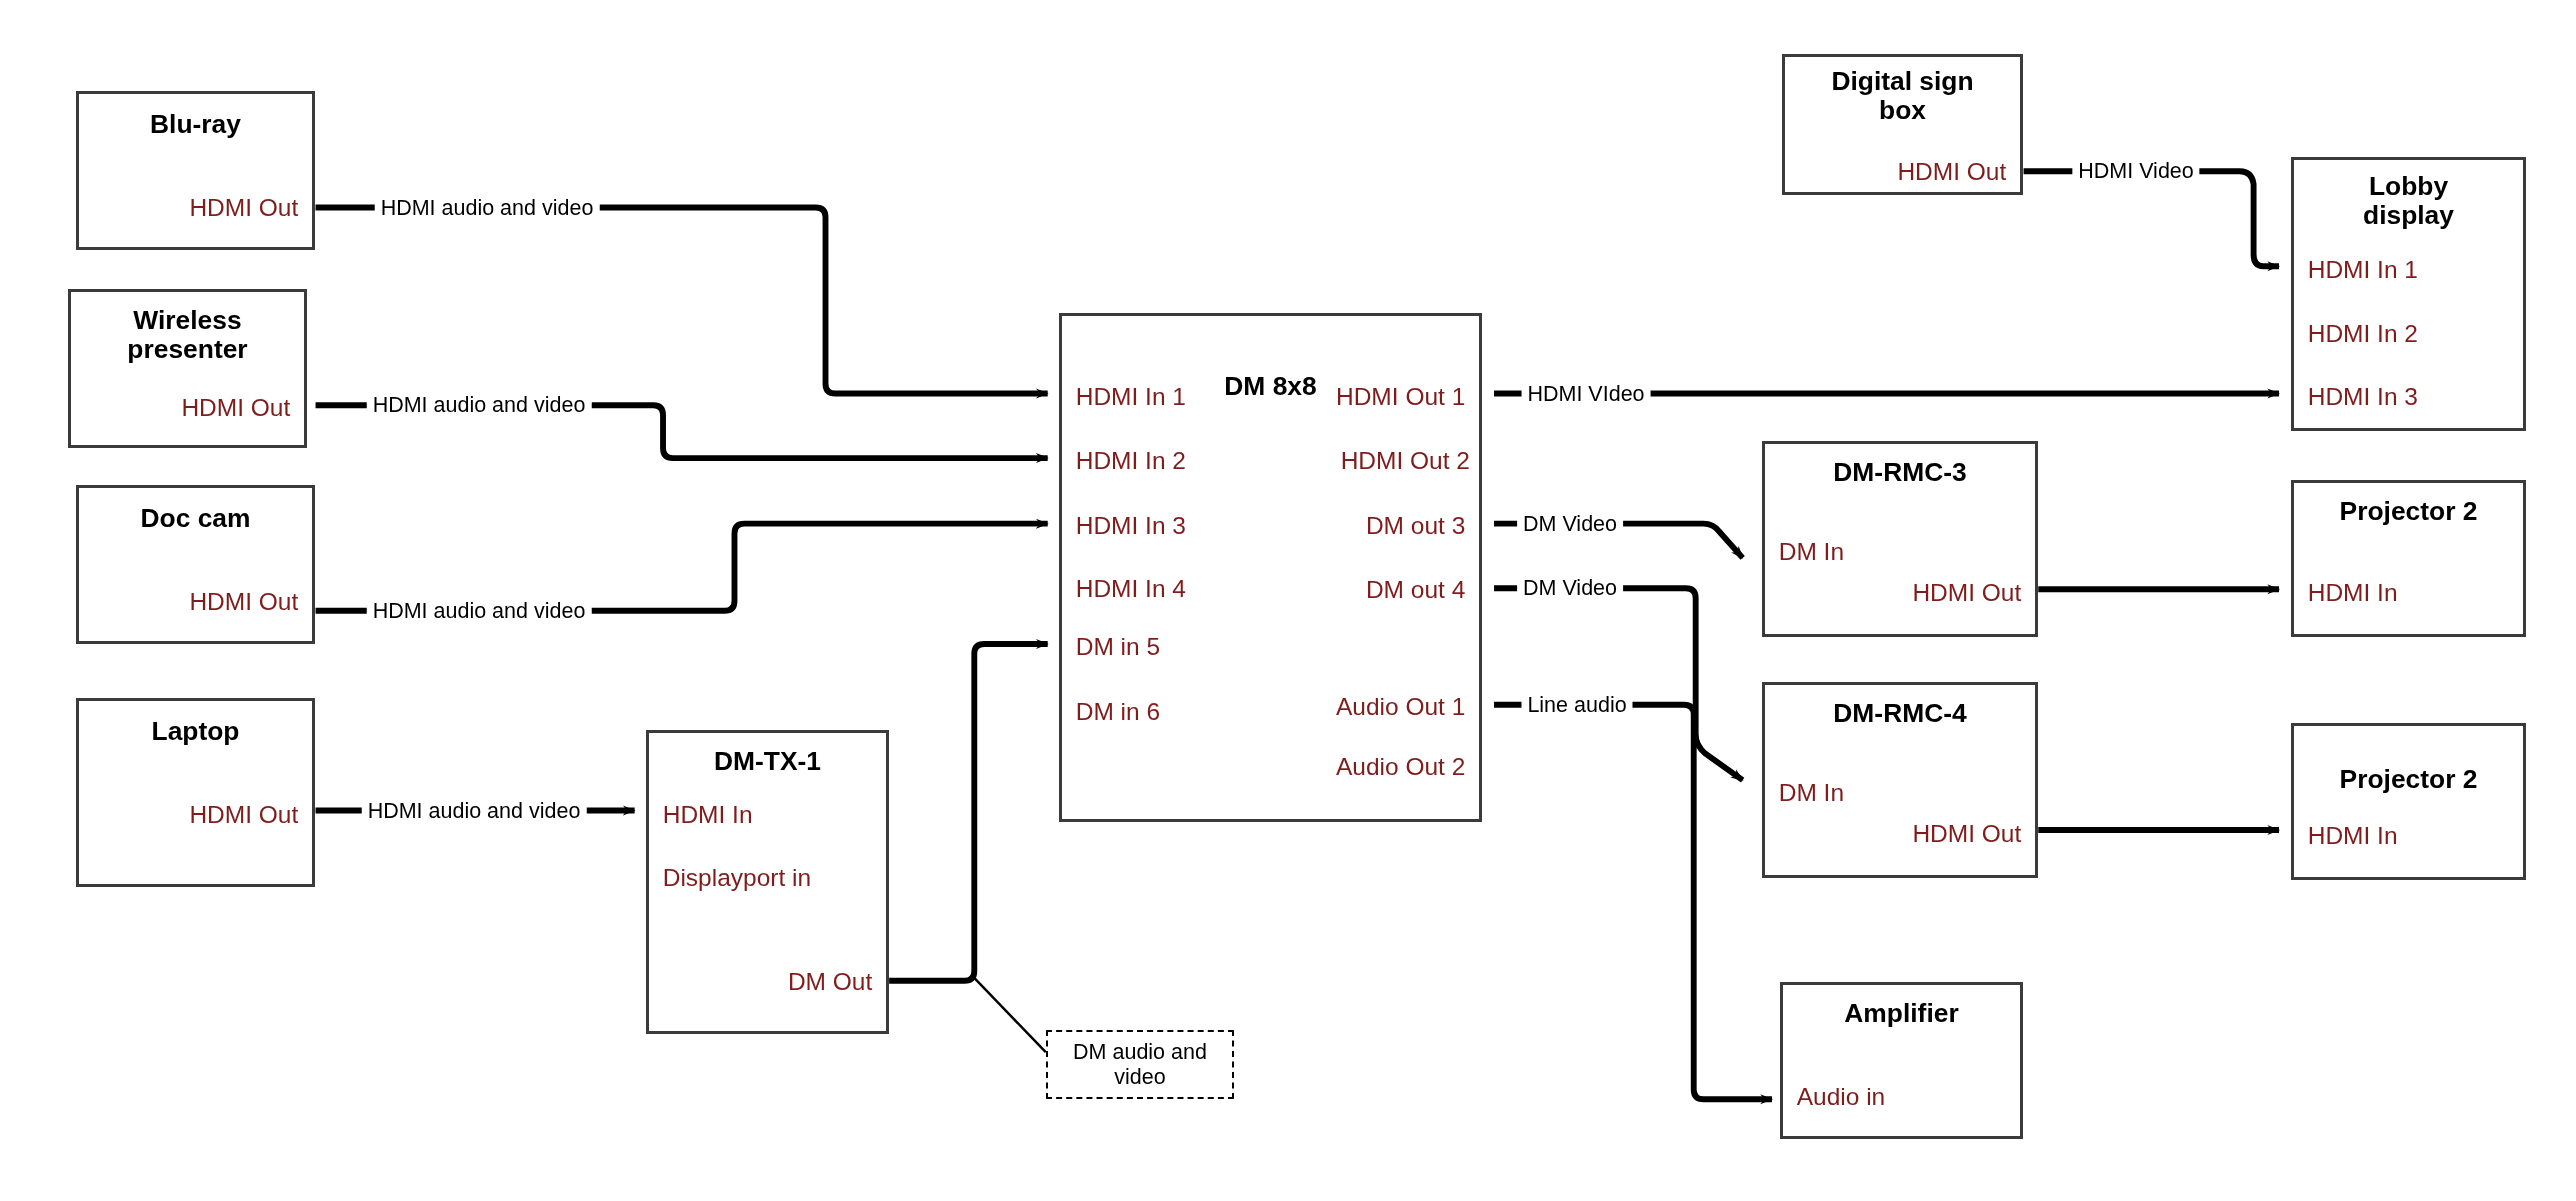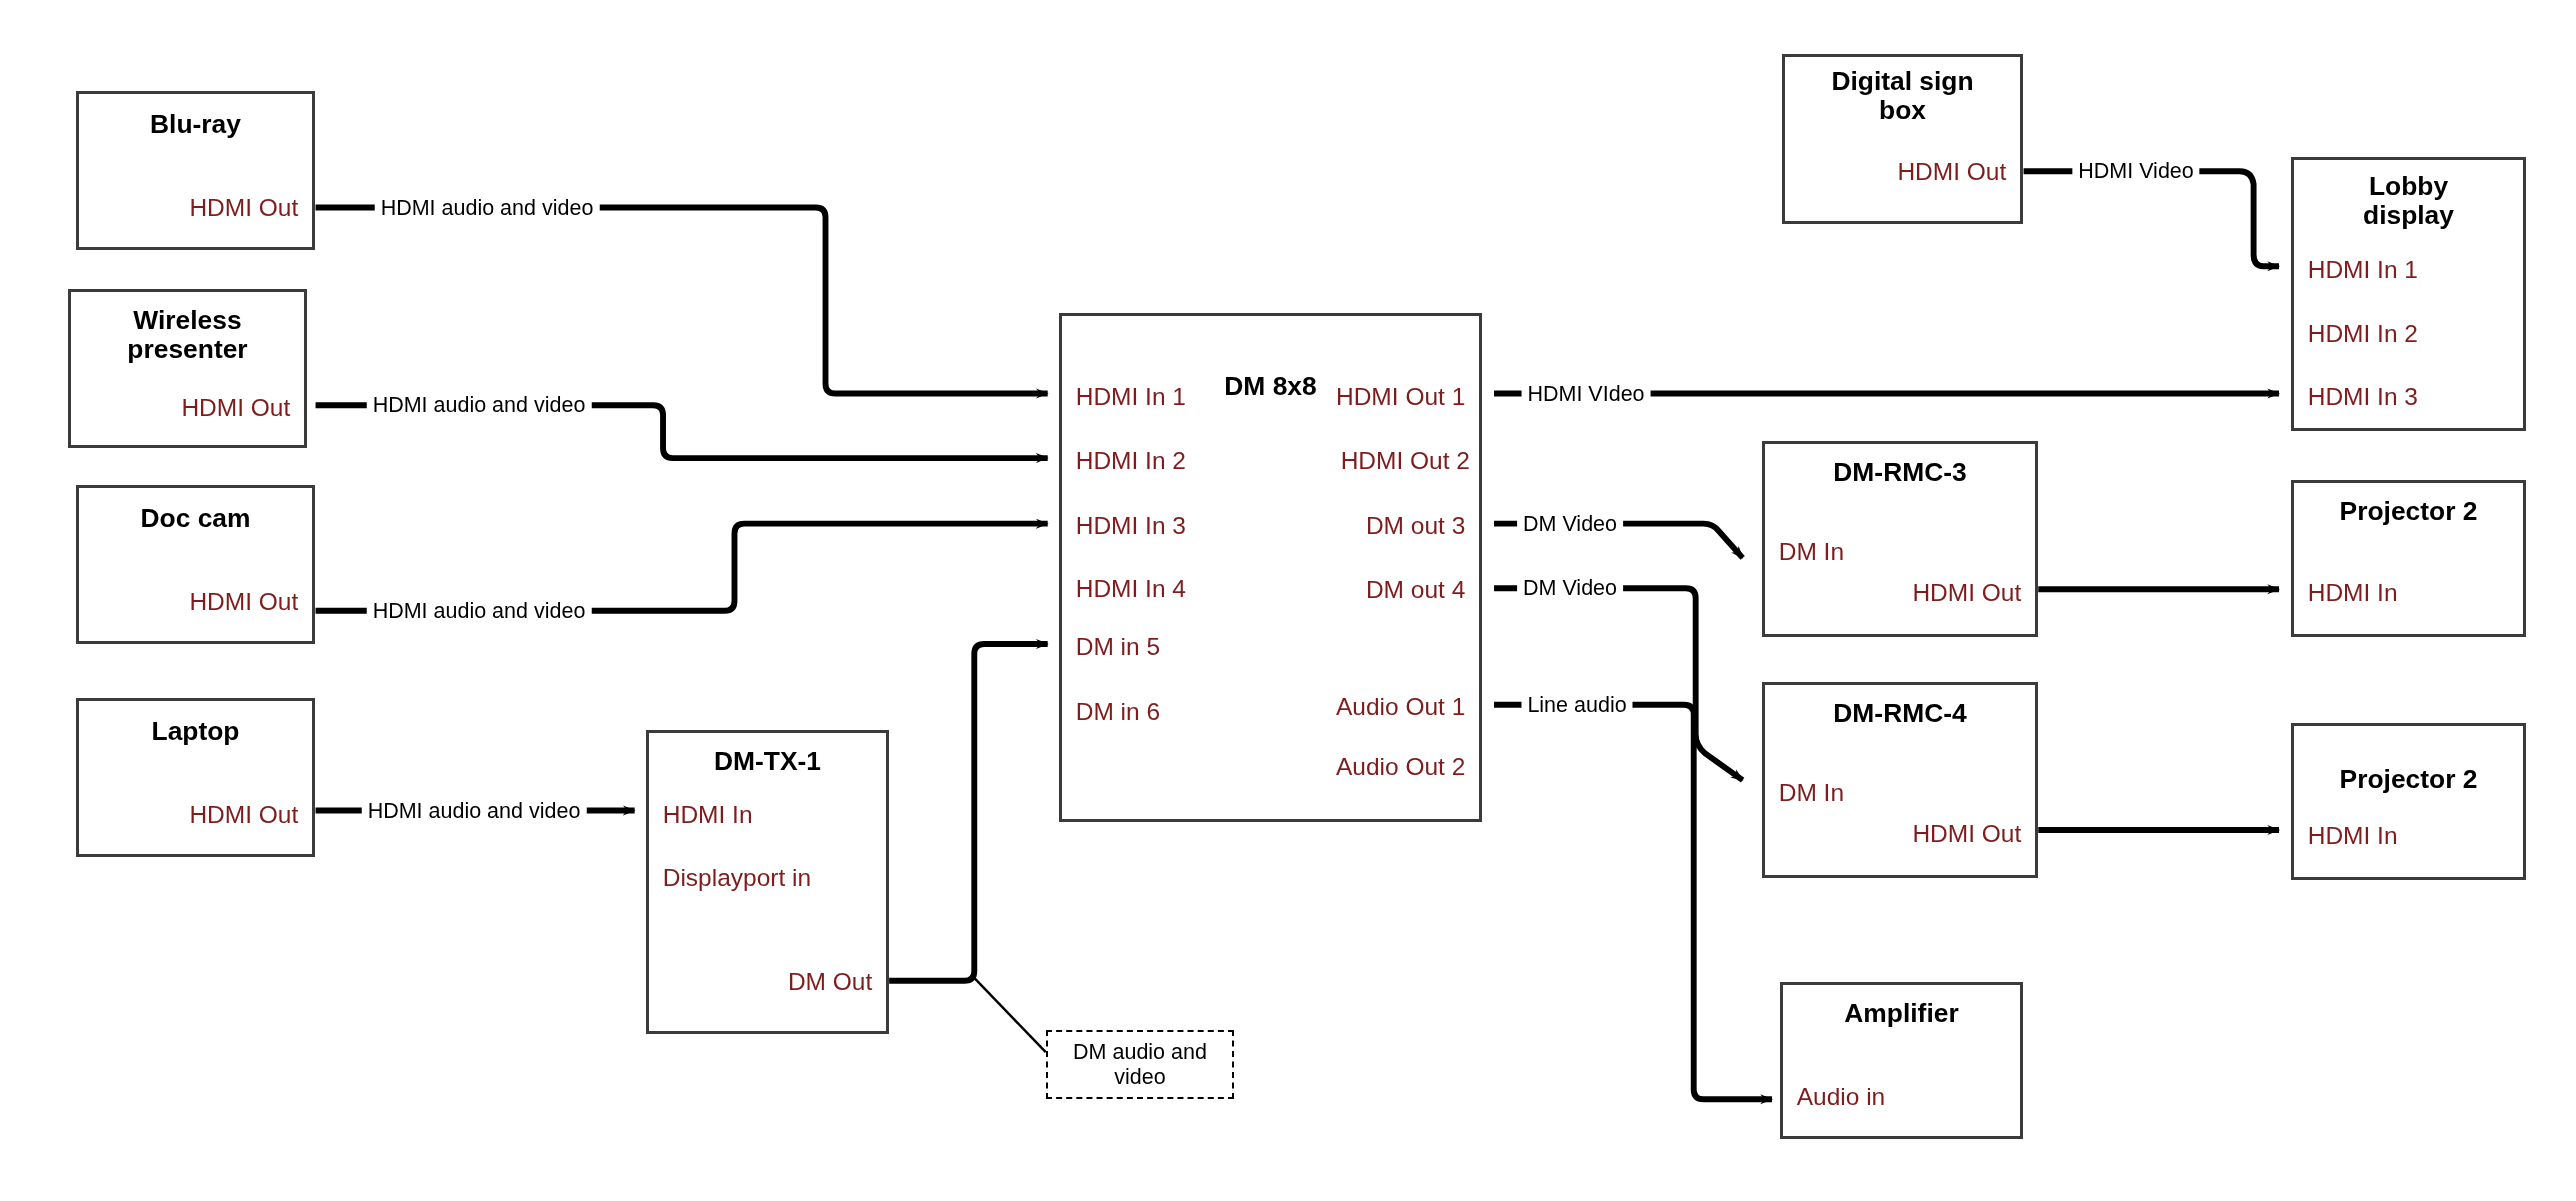--- a/index.html
+++ b/index.html
@@ -67,21 +67,21 @@
   <div class="node" style="left:68px;top:289px;width:239px;height:159px;">
     <div class="title f-title" style="top:13.7px;">Wireless<br>presenter</div>
     <div class="port right f-port" style="right:13.7px;top:102px;">HDMI Out</div>
   </div>
 
   <div class="node" style="left:76px;top:485px;width:239px;height:159px;">
     <div class="title f-title" style="top:15.7px;">Doc cam</div>
     <div class="port right f-port" style="right:13.7px;top:100px;">HDMI Out</div>
   </div>
 
-  <div class="node" style="left:76px;top:698px;width:239px;height:159px;">
+  <div class="node" style="left:76px;top:698px;width:239px;height:189px;">
     <div class="title f-title" style="top:15.7px;">Laptop</div>
     <div class="port right f-port" style="right:13.7px;top:100px;">HDMI Out</div>
   </div>
 
   <div class="node" style="left:646px;top:730px;width:243px;height:304px;">
     <div class="title f-title" style="top:13.7px;">DM-TX-1</div>
     <div class="port left f-port" style="left:13.7px;top:68px;">HDMI In</div>
     <div class="port left f-port" style="left:13.7px;top:131px;">Displayport in</div>
     <div class="port right f-port" style="right:13.7px;top:235px;">DM Out</div>
   </div>
@@ -97,21 +97,21 @@
     <div class="port left f-port" style="left:13.7px;top:382px;">DM in 6</div>
 
     <div class="port right f-port" style="right:13.7px;top:67px;">HDMI Out 1</div>
     <div class="port right f-port" style="right:9px;top:131px;">HDMI Out 2</div>
     <div class="port right f-port" style="right:13.7px;top:196px;">DM out 3</div>
     <div class="port right f-port" style="right:13.7px;top:260px;">DM out 4</div>
     <div class="port right f-port" style="right:13.7px;top:377px;">Audio Out 1</div>
     <div class="port right f-port" style="right:13.7px;top:437px;">Audio Out 2</div>
   </div>
 
-  <div class="node" style="left:1782px;top:54px;width:241px;height:170px;padding-left:46px;">
+  <div class="node" style="left:1782px;top:54px;width:241px;height:141px;padding-left:46px;">
     <div class="title f-title" style="top:9.8px;">Digital sign<br>box</div>
     <div class="port right f-port" style="right:13.7px;top:101px;">HDMI Out</div>
   </div>
 
   <div class="node" style="left:2291px;top:157px;width:235px;height:274px;">
     <div class="title f-title" style="top:11.7px;">Lobby<br>display</div>
     <div class="port left f-port" style="left:13.7px;top:96px;">HDMI In 1</div>
     <div class="port left f-port" style="left:13.7px;top:160px;">HDMI In 2</div>
     <div class="port left f-port" style="left:13.7px;top:223px;">HDMI In 3</div>
   </div>

